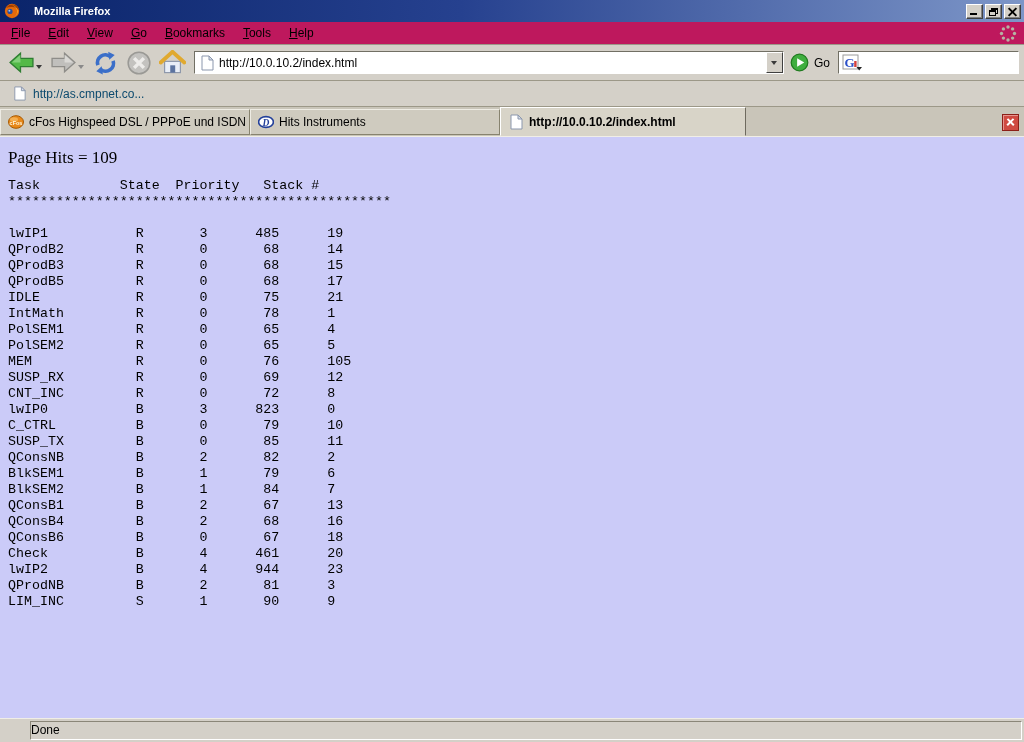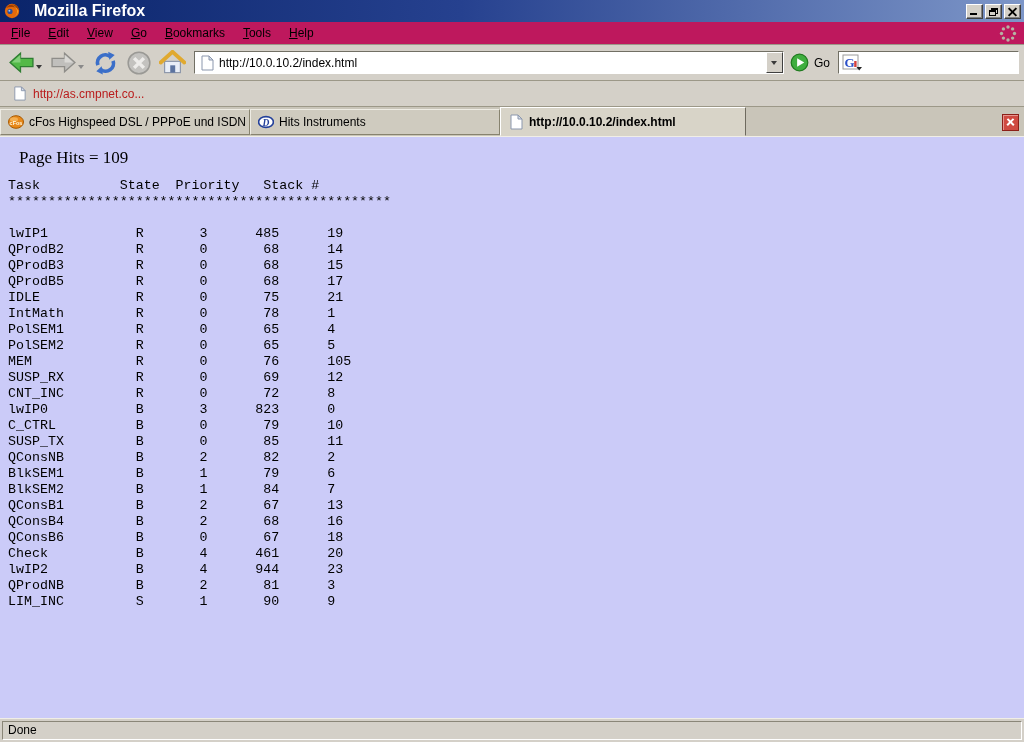--- a/index.html
+++ b/index.html
@@ -7,21 +7,21 @@
   body { font-family:"Liberation Sans", sans-serif; }
   .window { width:1024px; height:742px; display:flex; flex-direction:column; background:#d4d0c8; }
 
   
   .titlebar {
     height:22px; flex:0 0 22px; display:flex; align-items:center;
     background:linear-gradient(to right,#0a246a 0%,#26418f 45%,#7d96c8 100%);
     padding:0 3px 0 4px;
   }
   .titlebar .app-icon { width:16px; height:16px; margin-right:4px; }
-  .titlebar .title-text { color:#fff; font-weight:bold; font-size:16px; flex:1;padding-left:10px; }
+  .titlebar .title-text { color:#fff; font-weight:bold; font-size:11px; flex:1;padding-left:10px; }
   .win-btn {
     width:17px; height:15px; margin-left:2px; background:#d4d0c8; position:relative;
     border:1px solid; border-color:#fff #404040 #404040 #fff;
     box-shadow:inset -1px -1px 0 #808080;
     display:flex; align-items:center; justify-content:center;
   }
   .min-glyph { position:absolute; left:3px; bottom:3px; width:7px; height:2px; background:#000; }
   .restore-glyph { position:absolute; left:3px; top:3px; width:9px; height:8px; }
   .restore-glyph .r1 { position:absolute; right:0; top:0; width:7px; height:6px; border:1px solid #000; border-top-width:2px; background:#d4d0c8; }
   .restore-glyph .r2 { position:absolute; left:0; bottom:0; width:7px; height:6px; border:1px solid #000; border-top-width:2px; background:#d4d0c8; }
@@ -66,21 +66,21 @@
     flex:0 0 132px; height:23px; background:#fff; display:flex; align-items:center;
     border:1px solid; border-color:#716f64 #fff #fff #716f64; padding-left:3px;
   }
   .searchbox input { flex:1; border:none; outline:none; font-size:12px; background:#fff; height:18px; font-family:"Liberation Sans",sans-serif;}
 
   
   .bookmarksbar {
     height:26px; flex:0 0 26px; background:#d4d0c8; display:flex; align-items:center;
     border-bottom:1px solid #9c9888; padding:0 8px;
   }
-  .bookmark-item { display:flex; align-items:center; font-size:12px; color:#b91c1c; padding:2px 4px; }
+  .bookmark-item { display:flex; align-items:center; font-size:12px; color:#0c4a6e; padding:2px 4px; }
   .bookmark-item svg { margin-right:6px; }
 
   
   .tabstrip {
     height:30px; flex:0 0 30px; background:#c9c5b9; display:flex; align-items:flex-end;
     border-bottom:1px solid #f0eee6; padding:0; position:relative;
   }
   .tab {
     height:26px; display:flex; align-items:center; padding:0 7px; font-size:12px; color:#000;
     background:#cfcbbf; border:1px solid; border-color:#eeece4 #87836f #87836f #eeece4;
@@ -98,31 +98,31 @@
   .tab-close {
     width:17px; height:17px; margin:0 5px 5px 0; position:relative; flex:0 0 17px;
     background:#cf4a41; border:1px solid #8c1f18; box-shadow:inset 1px 1px 0 #e6958f;
   }
   .tab-close i { position:absolute; left:3px; top:6px; width:9px; height:2.4px; background:#fff; }
   .tab-close i:first-child { transform:rotate(45deg); }
   .tab-close i:last-child  { transform:rotate(-45deg); }
 
   
   .content { flex:1; background:#cbcbf8; overflow:hidden; color:#000; }
-  .page-hits { font-family:"Liberation Serif", serif; font-size:17px; margin:11px 0 0 19px; }
+  .page-hits { font-family:"Liberation Serif", serif; font-size:17px; margin:11px 0 0 8px; }
   .task-table {
     font-family:"Liberation Mono", monospace; font-size:13.3px; line-height:16px;
     margin:10px 0 0 8px; color:#000;
   }
 
   
   .statusbar { height:24px; flex:0 0 24px; background:#d4d0c8; display:flex; align-items:center; padding:2px 2px; border-top:1px solid #f0eee6;}
   .status-field {
-    flex:1; height:19px; font-size:12px; line-height:17px; padding-left:5px; color:#000;
-    border:1px solid; border-color:#8a8678 #fff #fff #8a8678;
+    flex:1; height:19px; font-size:12px; line-height:17px; color:#000;
+    border:1px solid; border-color:#8a8678 #fff #fff #8a8678;margin-left:28px;
   }
 </style>
 </head>
 <body>
 
 <div class="window">
 
   <div class="titlebar">
     <svg class="app-icon" viewBox="0 0 16 16">
       <circle cx="8" cy="8" r="7.2" fill="#e4690b"></circle>

